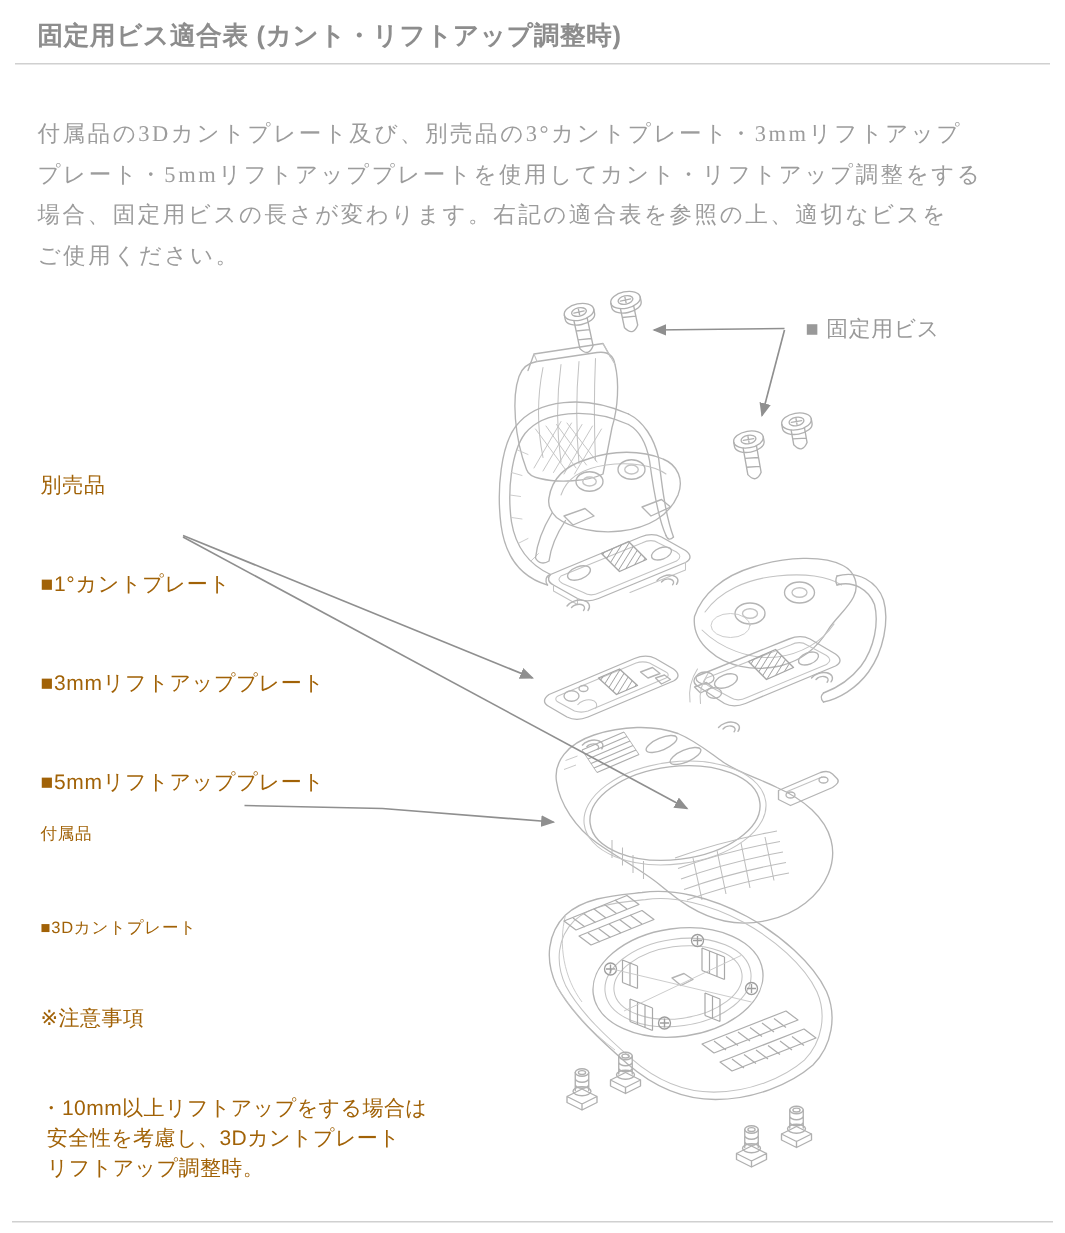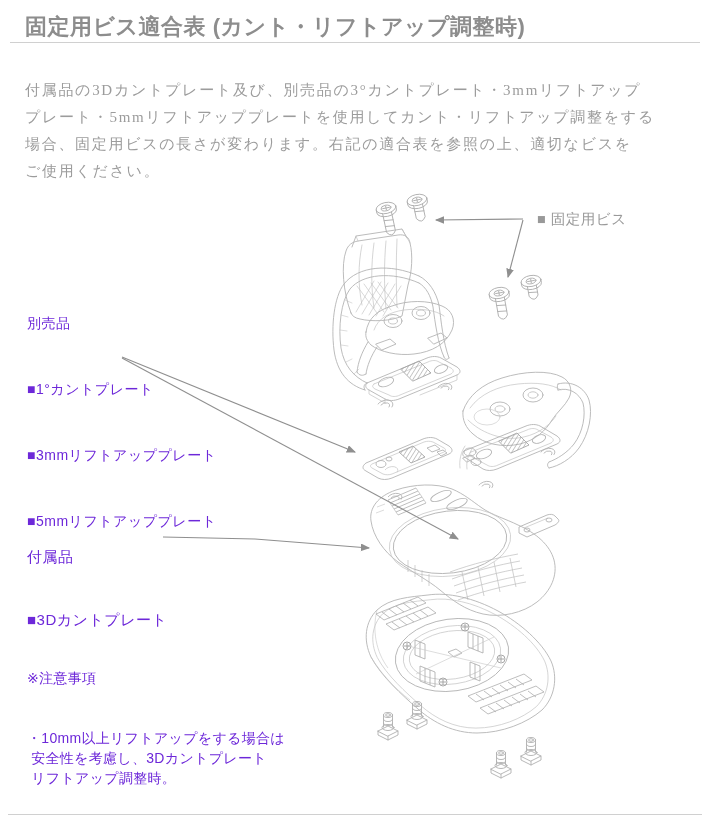--- a/index.html
+++ b/index.html
@@ -3,36 +3,36 @@
 <meta charset="utf-8">
 <style>
   html,body{margin:0;padding:0;background:#ffffff;}
   .page{
     position:relative;width:710px;height:822px;background:#ffffff;
     font-family:"Liberation Sans","DejaVu Sans",sans-serif;
     overflow:hidden;
   }
   .page-title{
     position:absolute;left:25px;top:12px;margin:0;
-    font-size:22px;font-weight:bold;color:#8d8d8d;letter-spacing:0.5px;
+    font-size:17px;font-weight:bold;color:#8d8d8d;letter-spacing:0.5px;
   }
   .rule{position:absolute;height:1px;background:#d0d0d0;}
   .rule-top{left:10px;right:10px;top:42px;}
   .rule-bottom{left:8px;right:8px;top:814px;}
   .intro{
     position:absolute;left:25px;top:77px;width:648px;margin:0;
     font-size:15px;line-height:27px;letter-spacing:1.7px;color:#9c9c9c;
     white-space:pre-wrap;
     font-family:Liberation Serif, serif;
   }
-  .lbl{position:absolute;color:#6d28d9;white-space:pre-wrap;}
+  .lbl{position:absolute;color:#a16207;white-space:pre-wrap;}
   .lbl div{white-space:pre-wrap;}
   .optional{left:27px;top:268px;font-size:14px;line-height:22px;letter-spacing:0.5px;}
   .screw-label{left:537px;top:210px;font-size:14.5px;color:#999999;letter-spacing:0.5px;}
-  .included{left:27px;top:504px;font-size:15px;line-height:21px;letter-spacing:0.5px;}
+  .included{left:27px;top:504px;font-size:11px;line-height:21px;letter-spacing:0.5px;}
   .notes{left:27px;top:628px;font-size:14px;line-height:20px;letter-spacing:0.3px;}
   svg.diagram{position:absolute;left:0;top:0;pointer-events:none;}
 </style>
 </head>
 <body>
 
 <div class="page">
 
   <h1 class="page-title">固定用ビス適合表 (カント・リフトアップ調整時)</h1>
   <div class="rule rule-top"></div>

